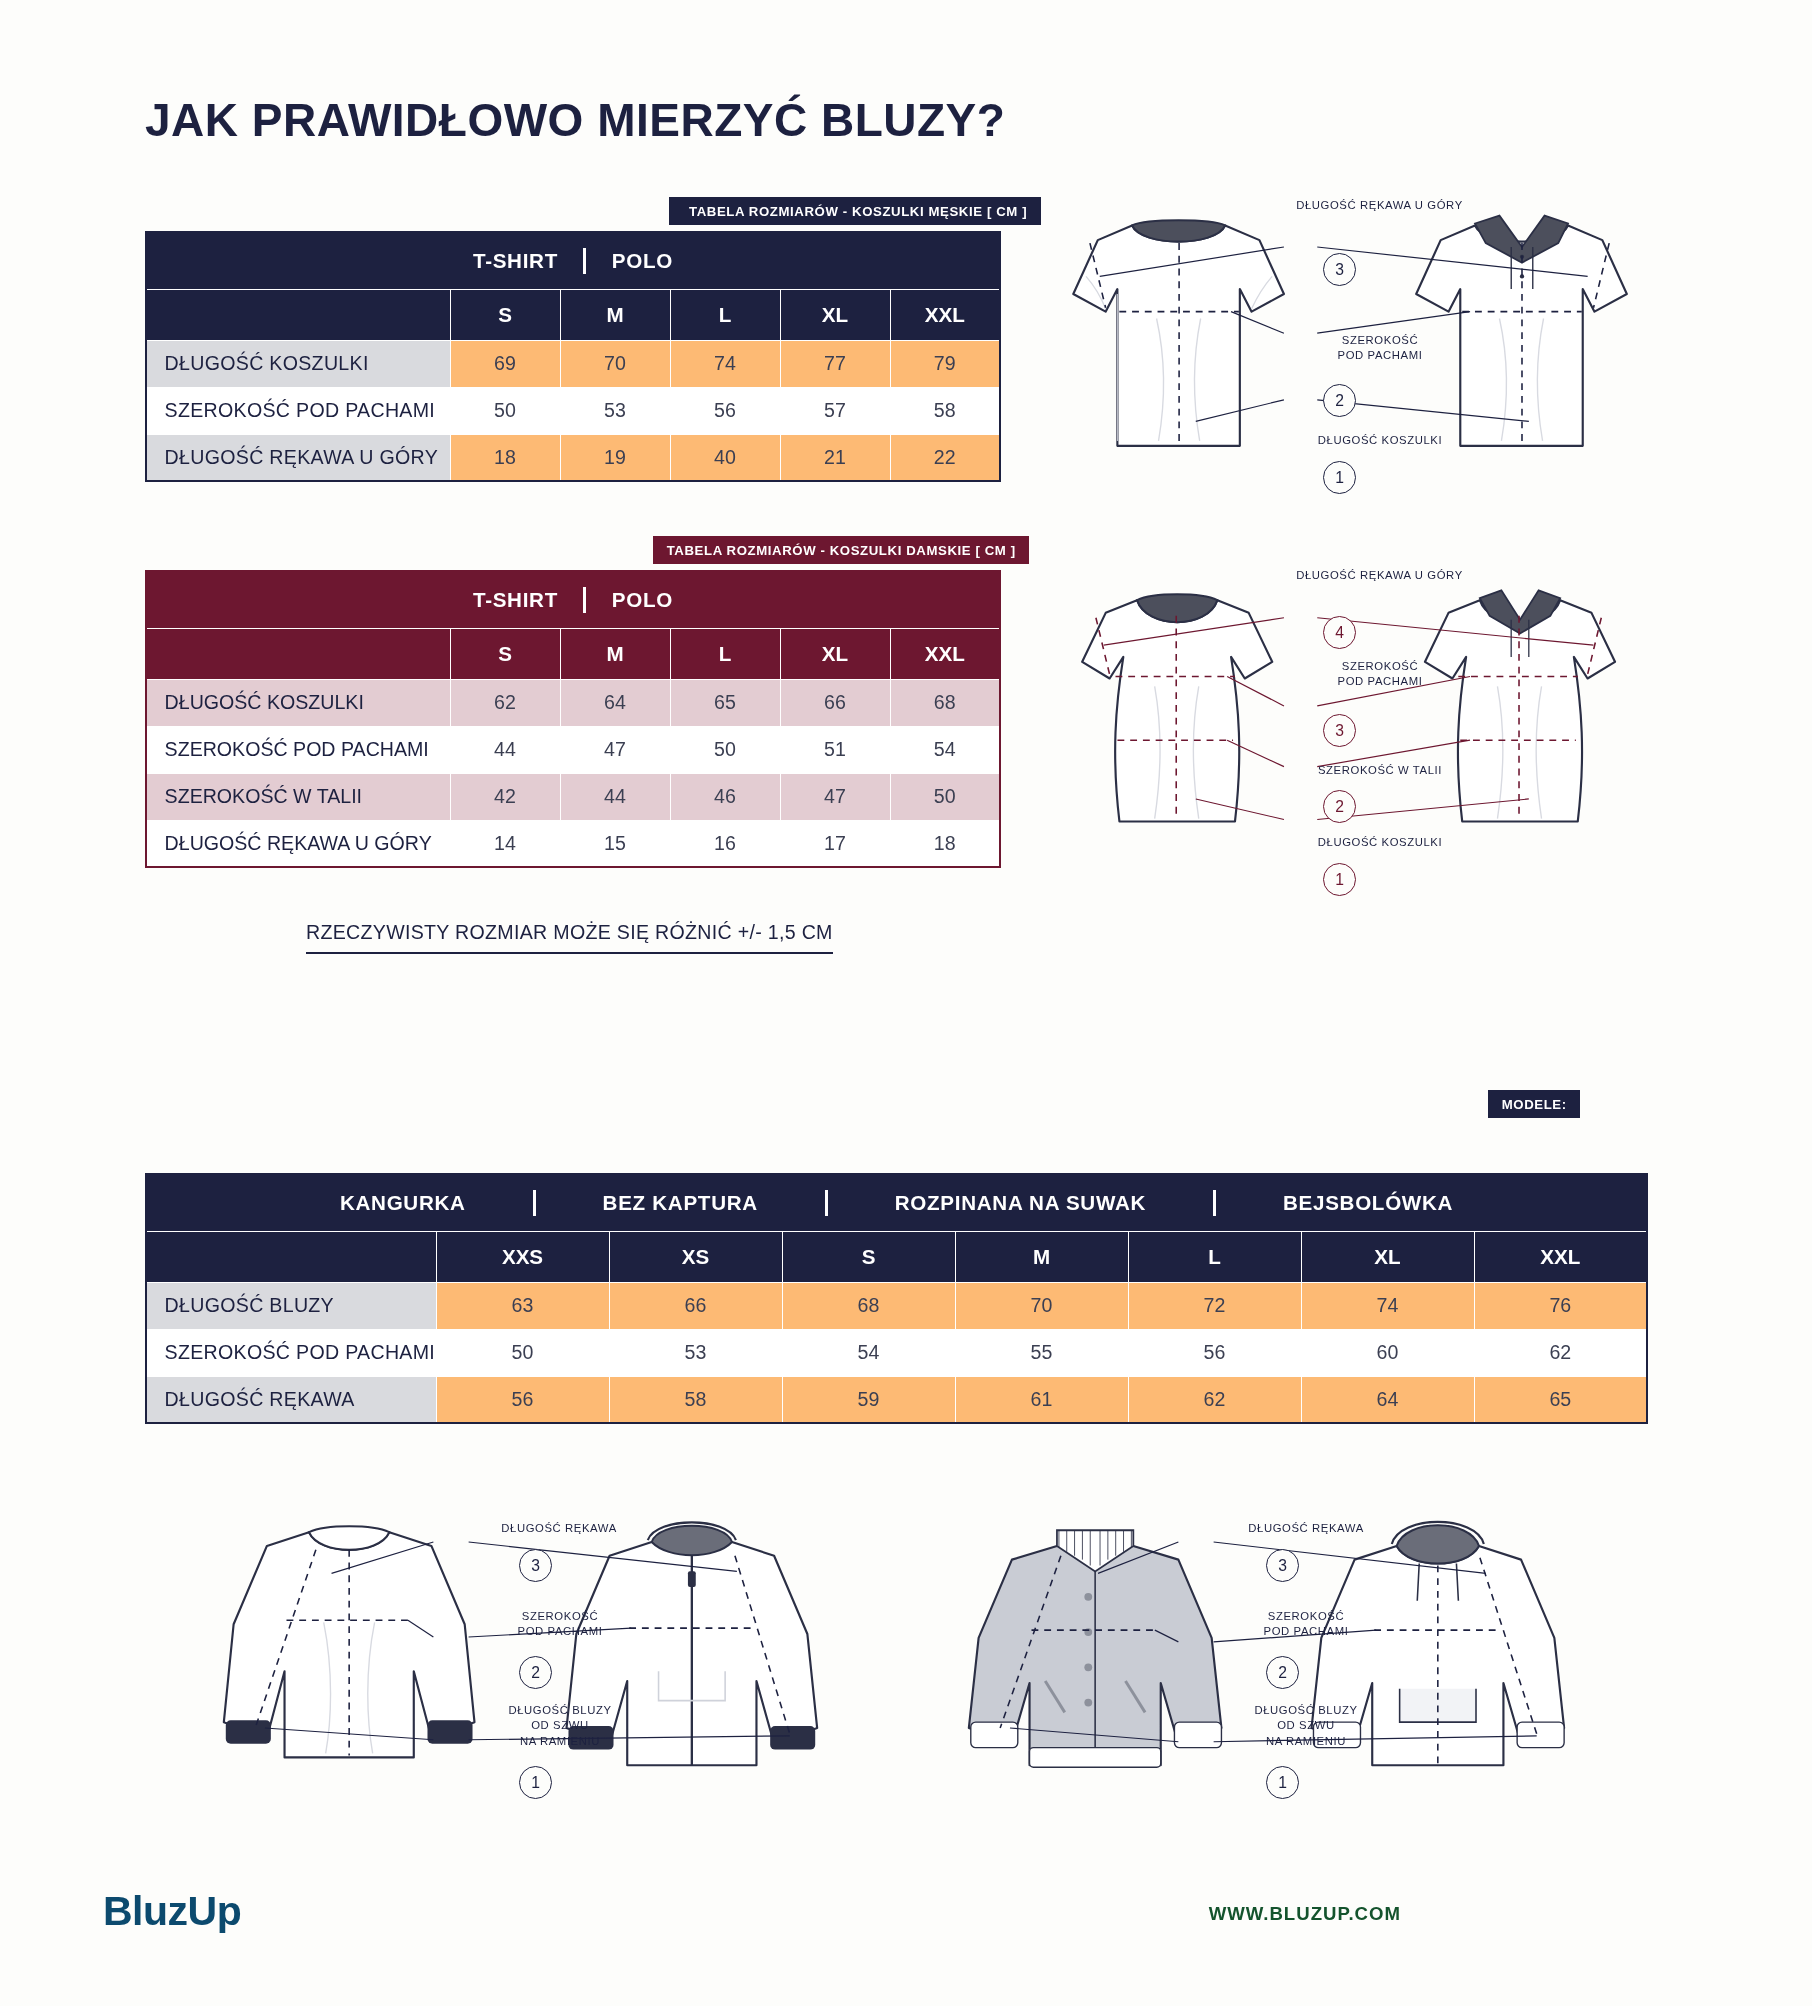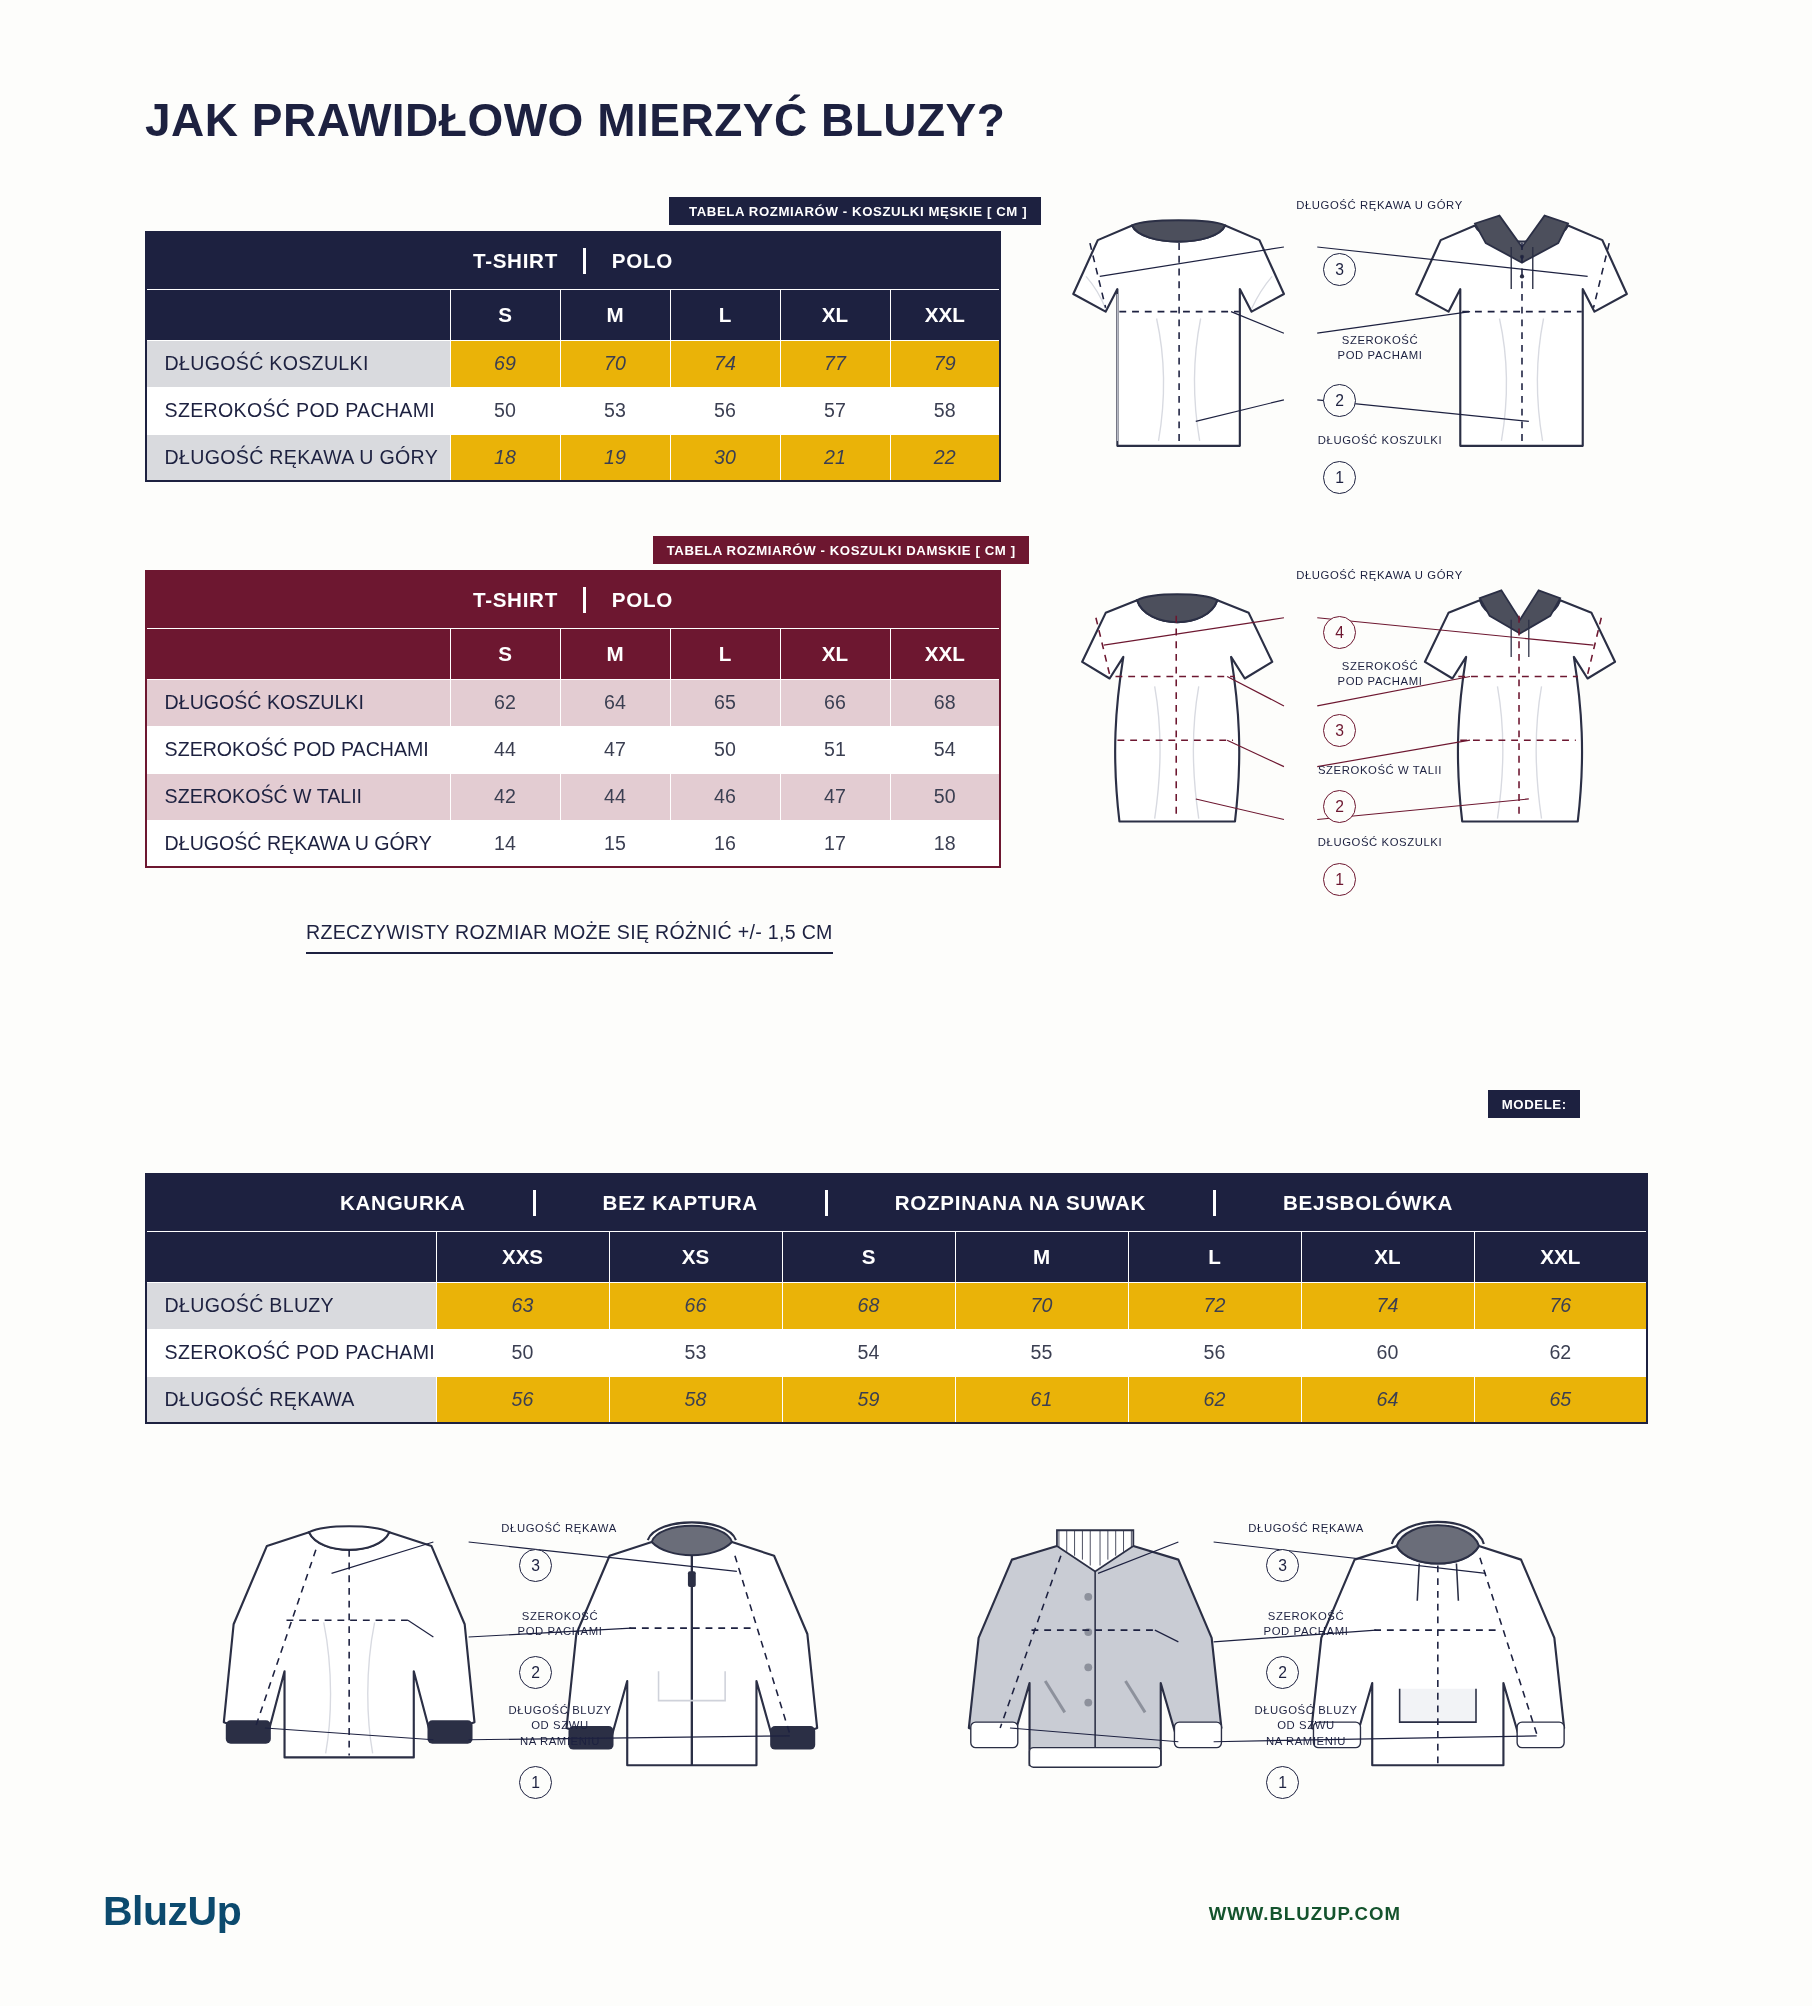--- a/index.html
+++ b/index.html
@@ -58,21 +58,21 @@
   }
   .navy .hdr-sizes {
     background: #1d2140; color: #fff; font-weight: bold; font-size: 20.6px; height: 51px;
   }
   .navy .rowlabel {
     background: #ffffff; color: #1d2140; text-align: left; padding-left: 17.6px;
     font-size: 19.6px; letter-spacing: 0.3px; border-left: 1px solid #1d2140;
   }
   .navy .rowlabel.alt { background: #d9dade; }
   .navy td.val { background: #ffffff; color: #3b3f52; }
-  .navy td.val.alt { background: #eab308; font-style: italic; }
+  .navy td.val.alt { background: #fdba74; }
   .navy .outerbox { border: 2px solid #1d2140; }
 
   
   .maroon .hdr-models {
     background: #6d1730; color: #fff; font-weight: bold; font-size: 20.6px;
     letter-spacing: 0.7px; height: 57px;
   }
   .maroon .hdr-sizes { background: #6d1730; color: #fff; font-weight: bold; font-size: 20.6px; height: 51px; }
   .maroon .rowlabel {
     background: #ffffff; color: #1d2140; text-align: left; padding-left: 17.6px; font-size: 19.6px;
@@ -180,21 +180,21 @@
         <td class="val">50</td>
         <td class="val">53</td>
         <td class="val">56</td>
         <td class="val">57</td>
         <td class="val">58</td>
       </tr>
       <tr>
         <td class="rowlabel alt">DŁUGOŚĆ RĘKAWA U GÓRY</td>
         <td class="val alt">18</td>
         <td class="val alt">19</td>
-        <td class="val alt">30</td>
+        <td class="val alt">40</td>
         <td class="val alt">21</td>
         <td class="val alt">22</td>
       </tr>
     </tbody>
       </table>
   </div>
 
   <div class="tag" style="left:653px; top:536px; background:#6d1730;">TABELA ROZMIARÓW - KOSZULKI DAMSKIE [ CM ]</div>
 
   <div class="tbl-wrap maroon" style="left:145px; top:570px;">

